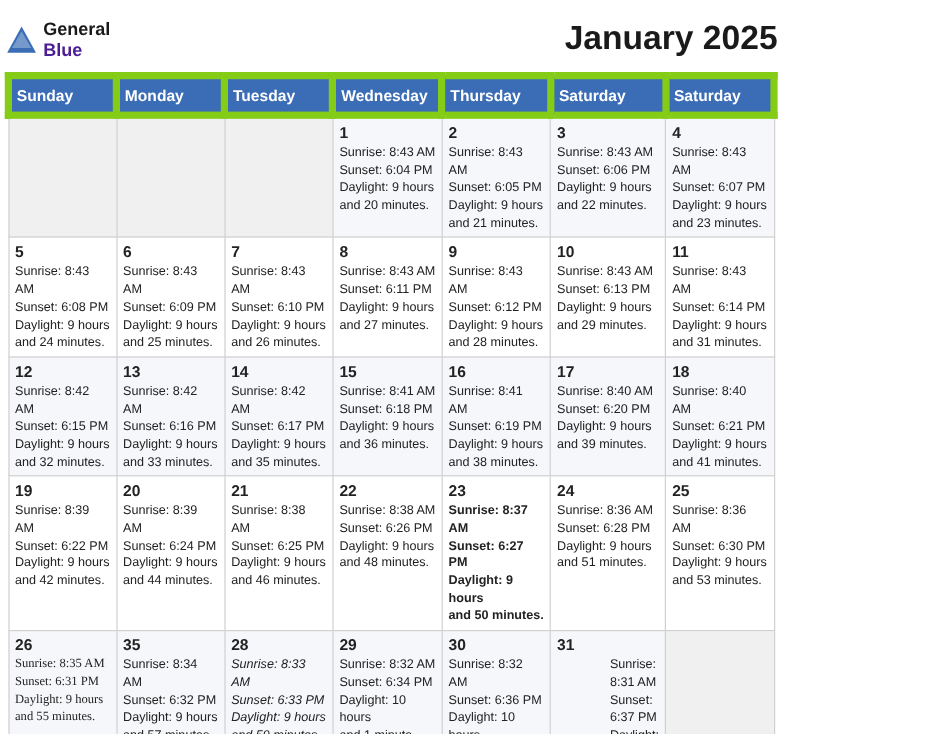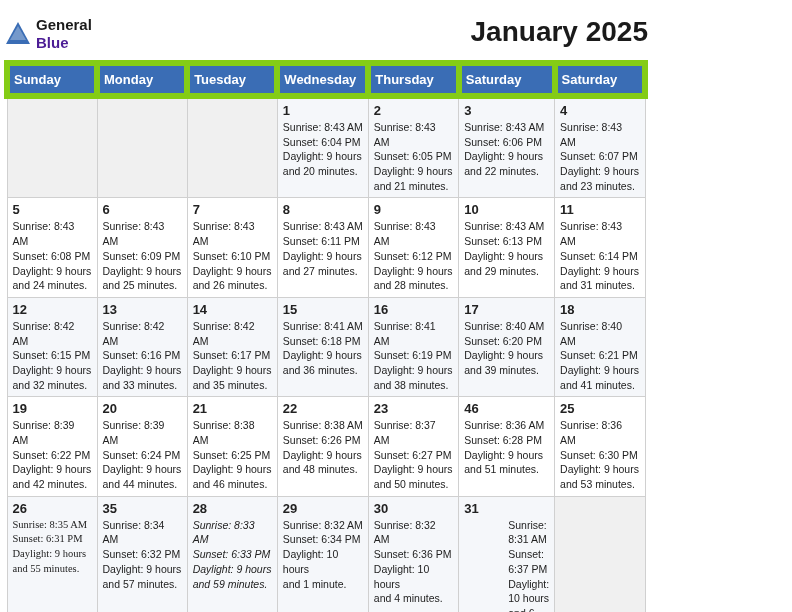--- a/index.html
+++ b/index.html
@@ -278,27 +278,27 @@
           </td>
           <td>
             <span class="day-num">22</span>
             <div class="day-info" style="white-space: pre-line;">Sunrise: 8:38 AM
 Sunset: 6:26 PM
 Daylight: 9 hours
 and 48 minutes.</div>
           </td>
           <td>
             <span class="day-num">23</span>
-            <div class="day-info" style="white-space: pre-line;">Sunrise: 8:37 AM
+            <div class="day-info" style="white-space: pre-line; font-weight: bold;">Sunrise: 8:37 AM
 Sunset: 6:27 PM
 Daylight: 9 hours
 and 50 minutes.</div>
           </td>
           <td>
-            <span class="day-num">46</span>
+            <span class="day-num">24</span>
             <div class="day-info" style="white-space: pre-line;">Sunrise: 8:36 AM
 Sunset: 6:28 PM
 Daylight: 9 hours
 and 51 minutes.</div>
           </td>
           <td>
             <span class="day-num">25</span>
             <div class="day-info" style="white-space: pre-line;">Sunrise: 8:36 AM
 Sunset: 6:30 PM
 Daylight: 9 hours

